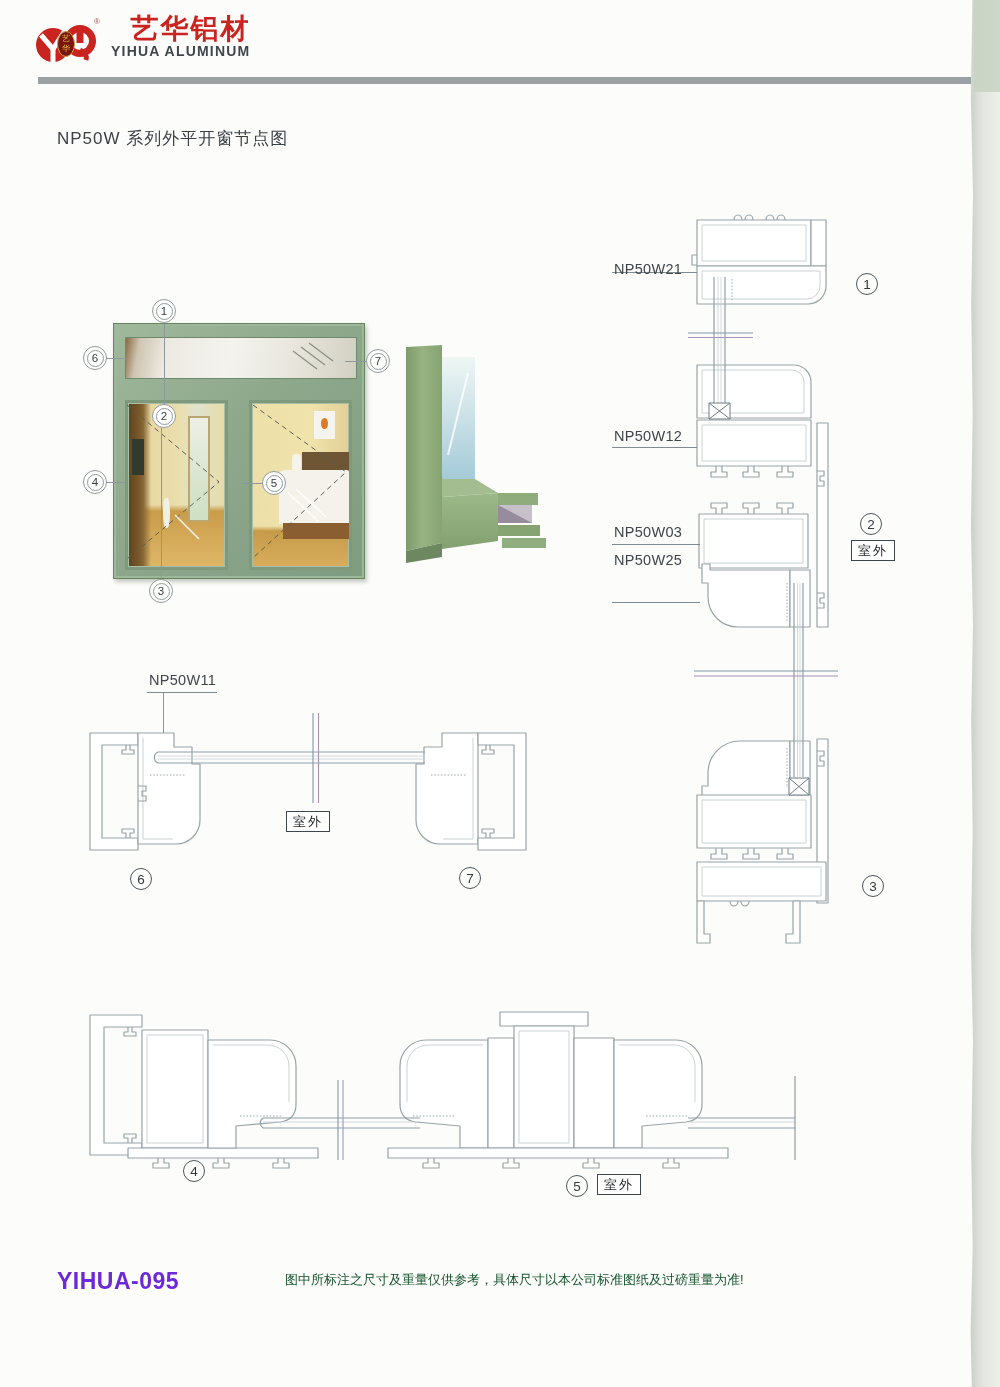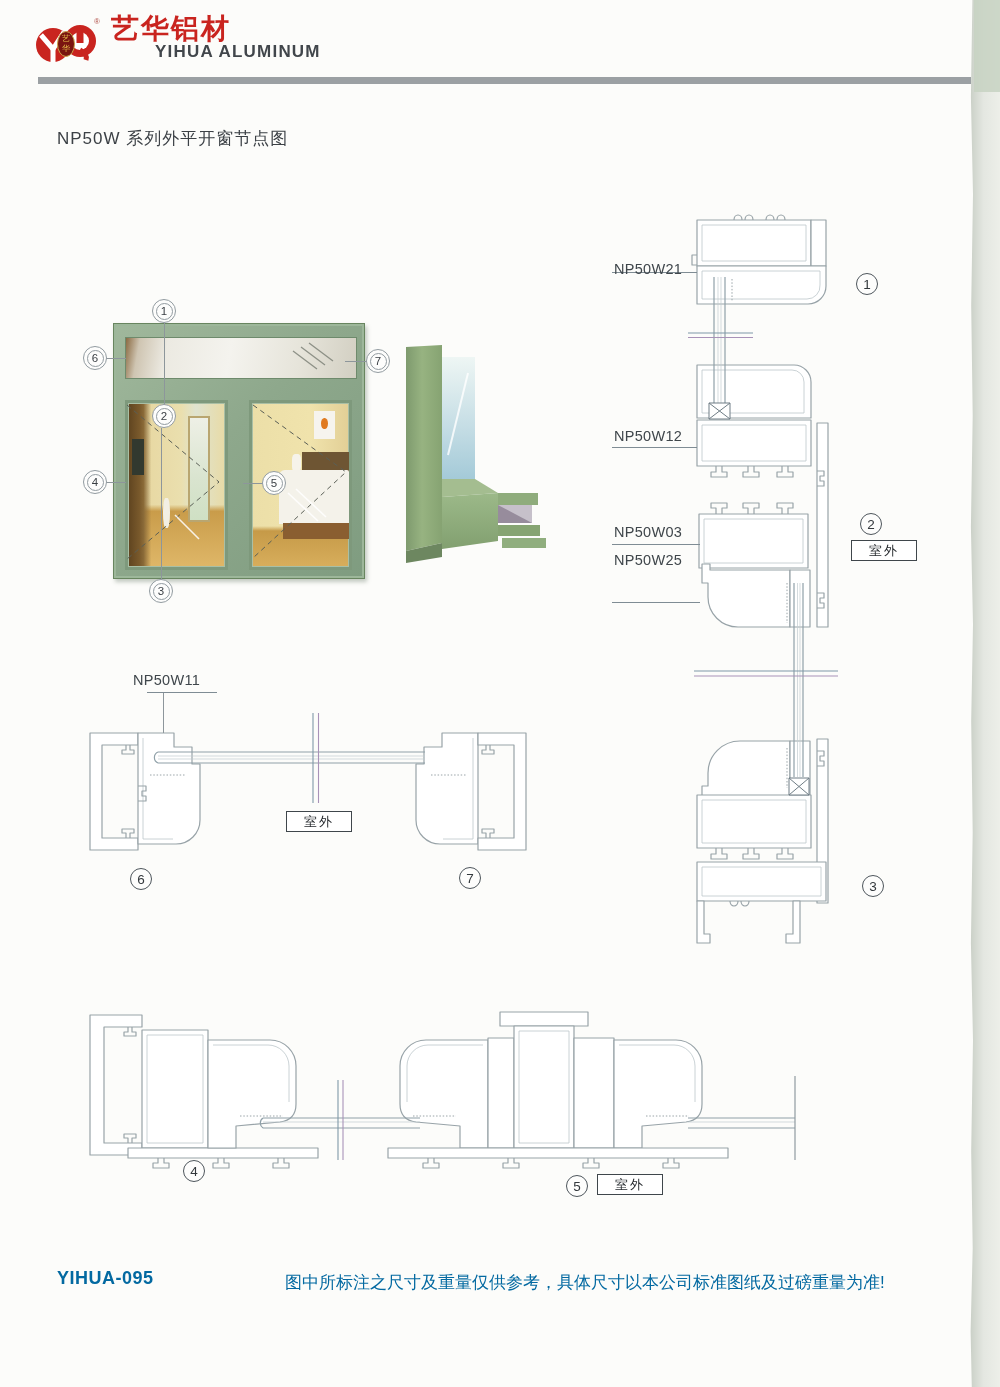--- a/index.html
+++ b/index.html
@@ -6,23 +6,23 @@
   .page{position:relative;width:1000px;height:1387px;background:#fcfcfa;overflow:hidden;
         font-family:"Liberation Sans","DejaVu Sans",sans-serif;}
   
   .page-edge{position:absolute;right:0;top:0;width:30px;height:100%;
     background:linear-gradient(to right,#c9cfc6,#e4e7e1 45%,#edefe9);
     clip-path:polygon(8% 0,100% 0,100% 100%,6% 100%,2% 96%,9% 90%,4% 83%,10% 75%,3% 68%,9% 60%,4% 52%,10% 45%,3% 38%,9% 30%,4% 22%,10% 14%,3% 7%);}
   .page-edge-top{position:absolute;right:0;top:0;width:26px;height:92px;background:#c7d2c2;opacity:.85;}
 
   
   .logo{position:absolute;left:33px;top:14px;display:flex;align-items:flex-start;}
-  .logo-text{margin-left:8px;}
+  .logo-text{margin-left:8px;text-align:right;}
   .logo-cn{font-size:28px;font-weight:bold;color:#c9241f;letter-spacing:2px;line-height:30px;}
-  .logo-en{font-size:17px;font-weight:bold;color:#41464b;letter-spacing:1.2px;line-height:15px;margin-left:44px;}
+  .logo-en{font-size:14px;font-weight:bold;color:#41464b;letter-spacing:1.2px;line-height:15px;}
   .gray-bar{position:absolute;left:38px;top:77px;width:933px;height:7px;background:#9ba0a3;}
   .title-en{position:absolute;left:57px;top:99px;font-size:20px;font-weight:bold;color:#f08a1d;
             letter-spacing:-0.4px;white-space:nowrap;}
   .title-cn{position:absolute;left:57px;top:127px;font-size:17px;color:#3c4146;letter-spacing:1px;}
 
   
   .win{position:absolute;left:113px;top:323px;width:250px;height:254px;
        background:linear-gradient(135deg,#a0b89c,#8ea88c 45%,#7f9c80);
        border:1px solid #68855f;box-shadow:inset 0 0 0 2px #9db79a, 2px 3px 4px rgba(90,110,90,.35);}
   .win-transom{position:absolute;left:11px;top:13px;width:230px;height:40px;border:1px solid #6e8a6c;
@@ -54,24 +54,24 @@
   .co2{position:absolute;width:24px;height:24px;border:1px solid #929ba0;border-radius:50%;
        background:#fdfdfc;display:flex;align-items:center;justify-content:center;box-sizing:border-box;}
   .co2-in{width:17px;height:17px;border:1px solid #929ba0;border-radius:50%;box-sizing:border-box;
        display:flex;align-items:center;justify-content:center;font-size:11.5px;color:#3a3f44;}
   
   .co1{position:absolute;width:22px;height:22px;border:1.3px solid #4e565c;border-radius:50%;
        background:#fdfdfc;box-sizing:border-box;display:flex;align-items:center;justify-content:center;
        font-size:13.5px;color:#33383c;}
 
   .outbox{position:absolute;border:1.2px solid #3f464b;background:#fff;font-size:13px;color:#24282c;
-       padding:1px 17px;line-height:17px;letter-spacing:2px;white-space:nowrap;}
-
-  .footer-code{position:absolute;left:57px;top:1268px;font-size:18px;font-weight:bold;color:#0369a1;letter-spacing:0.5px;}
-  .footer-note{position:absolute;left:285px;top:1271px;font-size:17px;color:#0369a1;white-space:nowrap;}
+       padding:1px 6px;line-height:17px;letter-spacing:2px;white-space:nowrap;}
+
+  .footer-code{position:absolute;left:57px;top:1268px;font-size:23px;font-weight:bold;color:#6d28d9;letter-spacing:0.5px;}
+  .footer-note{position:absolute;left:285px;top:1271px;font-size:13px;color:#14532d;white-space:nowrap;}
 </style>
 </head>
 <body>
 
 <div class="page">
 
   <div class="page-edge"></div>
   <div class="page-edge-top"></div>
 
   <div class="logo">
@@ -337,21 +337,21 @@
   <div class="ul" style="left:612px;top:272px;width:85px"></div>
   <div class="ul" style="left:612px;top:447px;width:85px"></div>
   <div class="ul" style="left:612px;top:544px;width:88px"></div>
   <div class="ul" style="left:612px;top:602px;width:88px"></div>
   <div class="ul" style="left:147px;top:692px;width:70px"></div>
 
   <div class="plabel" style="left:614px;top:261px">NP50W21</div>
   <div class="plabel" style="left:614px;top:428px">NP50W12</div>
   <div class="plabel" style="left:614px;top:524px">NP50W03</div>
   <div class="plabel" style="left:614px;top:552px">NP50W25</div>
-  <div class="plabel" style="left:133px;top:672px">NP50W11</div>
+  <div class="plabel" style="left:149px;top:672px">NP50W11</div>
 
   <div class="co2" style="left:152px;top:299px">
       <div class="co2-in">1</div>
     </div>
   <div class="co2" style="left:152px;top:404px">
       <div class="co2-in">2</div>
     </div>
   <div class="co2" style="left:149px;top:579px">
       <div class="co2-in">3</div>
     </div>

